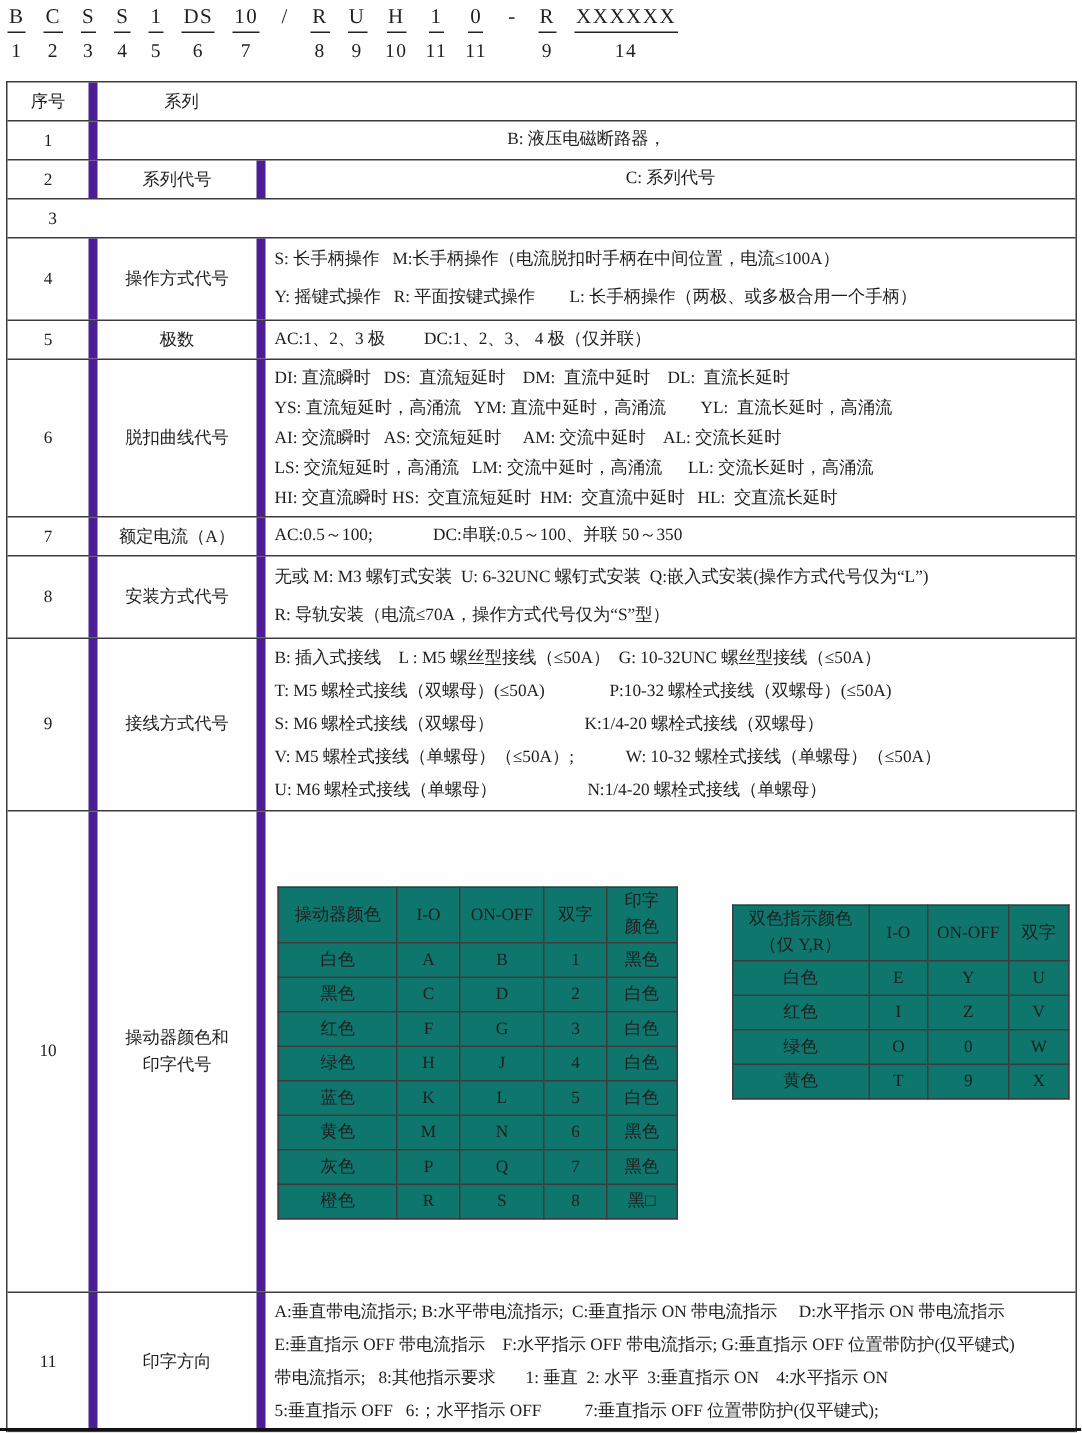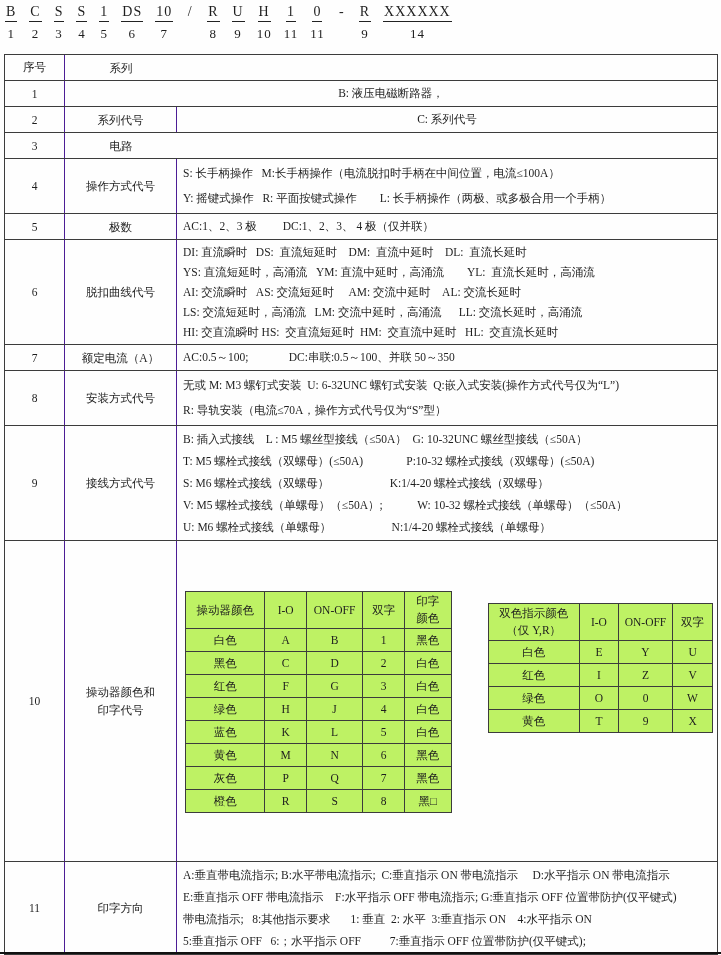--- a/index.html
+++ b/index.html
@@ -18,35 +18,35 @@
   .seg .code{border-bottom:1px solid #222;line-height:18px;padding:0 1px;letter-spacing:1px;}
   .seg.sep .code{border-bottom:none;}
   .seg .num{line-height:18px;font-size:13px;margin-top:3px;letter-spacing:1px;}
   
   .dtable{
     position:absolute;left:4px;top:54px;width:712px;
     border:1px solid #3c3c3c;border-bottom:none;
     font-size:11.5px;
   }
   .tr{display:flex;border-bottom:1px solid #3c3c3c;}
-  .td{border-right:1px solid #4c1d95;display:flex;align-items:center;box-sizing:border-box;}
+  .td{border-right:6px solid #4c1d95;display:flex;align-items:center;box-sizing:border-box;}
   .td:last-child{border-right:none;}
   .col-no{width:60px;flex:none;justify-content:center;}
   .col-label{width:112px;flex:none;justify-content:center;text-align:center;white-space:pre-wrap;line-height:18px;}
   .col-content{flex:1;padding:2px 6px;white-space:pre-wrap;line-height:21px;}
   .center .col-content{justify-content:center;}
   .h25{min-height:25px}.h50{min-height:50px}.h101{min-height:101px}
   .h110{min-height:110px}.h251{min-height:251px}.h90{min-height:90px}
   .lh20 .col-content{line-height:20px}
   .lh22 .col-content{line-height:22px}
   .lh25 .col-content{line-height:25px}
   
   .row10-content{display:block !important;padding:8px 4px 6px 8px !important;}
   .inner-wrap{display:flex;align-items:flex-start;gap:36px;}
-  table.inner{border-collapse:collapse;font-size:11.5px;text-align:center;background:#bef264;}
+  table.inner{border-collapse:collapse;font-size:11.5px;text-align:center;background:#0f766e;}
   table.inner th,table.inner td{
     border:1px solid #3c3c3c;font-weight:normal;padding:1px 4px;
     white-space:pre-line;line-height:17px;
   }
   table.inner td{height:20px;}
   .t-left th:nth-child(1){width:90px}
   .t-left th:nth-child(2){width:40px}
   .t-left th:nth-child(3){width:56px}
   .t-left th:nth-child(4){width:40px}
   .t-left th:nth-child(5){width:46px}
@@ -144,21 +144,20 @@
     </div>
 
     <div class="tr h25 center">
       <div class="td col-no">2</div>
       <div class="td col-label">系列代号</div>
       <div class="td col-content">C: 系列代号</div>
     </div>
 
     <div class="tr h25">
       <div class="td col-no">3</div>
-      <div class="td col-label">电路</div>
     </div>
 
     <div class="tr h50 lh25">
       <div class="td col-no">4</div>
       <div class="td col-label">操作方式代号</div>
       <div class="td col-content">S: 长手柄操作   M:长手柄操作（电流脱扣时手柄在中间位置，电流≤100A）
 Y: 摇键式操作   R: 平面按键式操作        L: 长手柄操作（两极、或多极合用一个手柄）</div>
     </div>
 
     <div class="tr h25">

